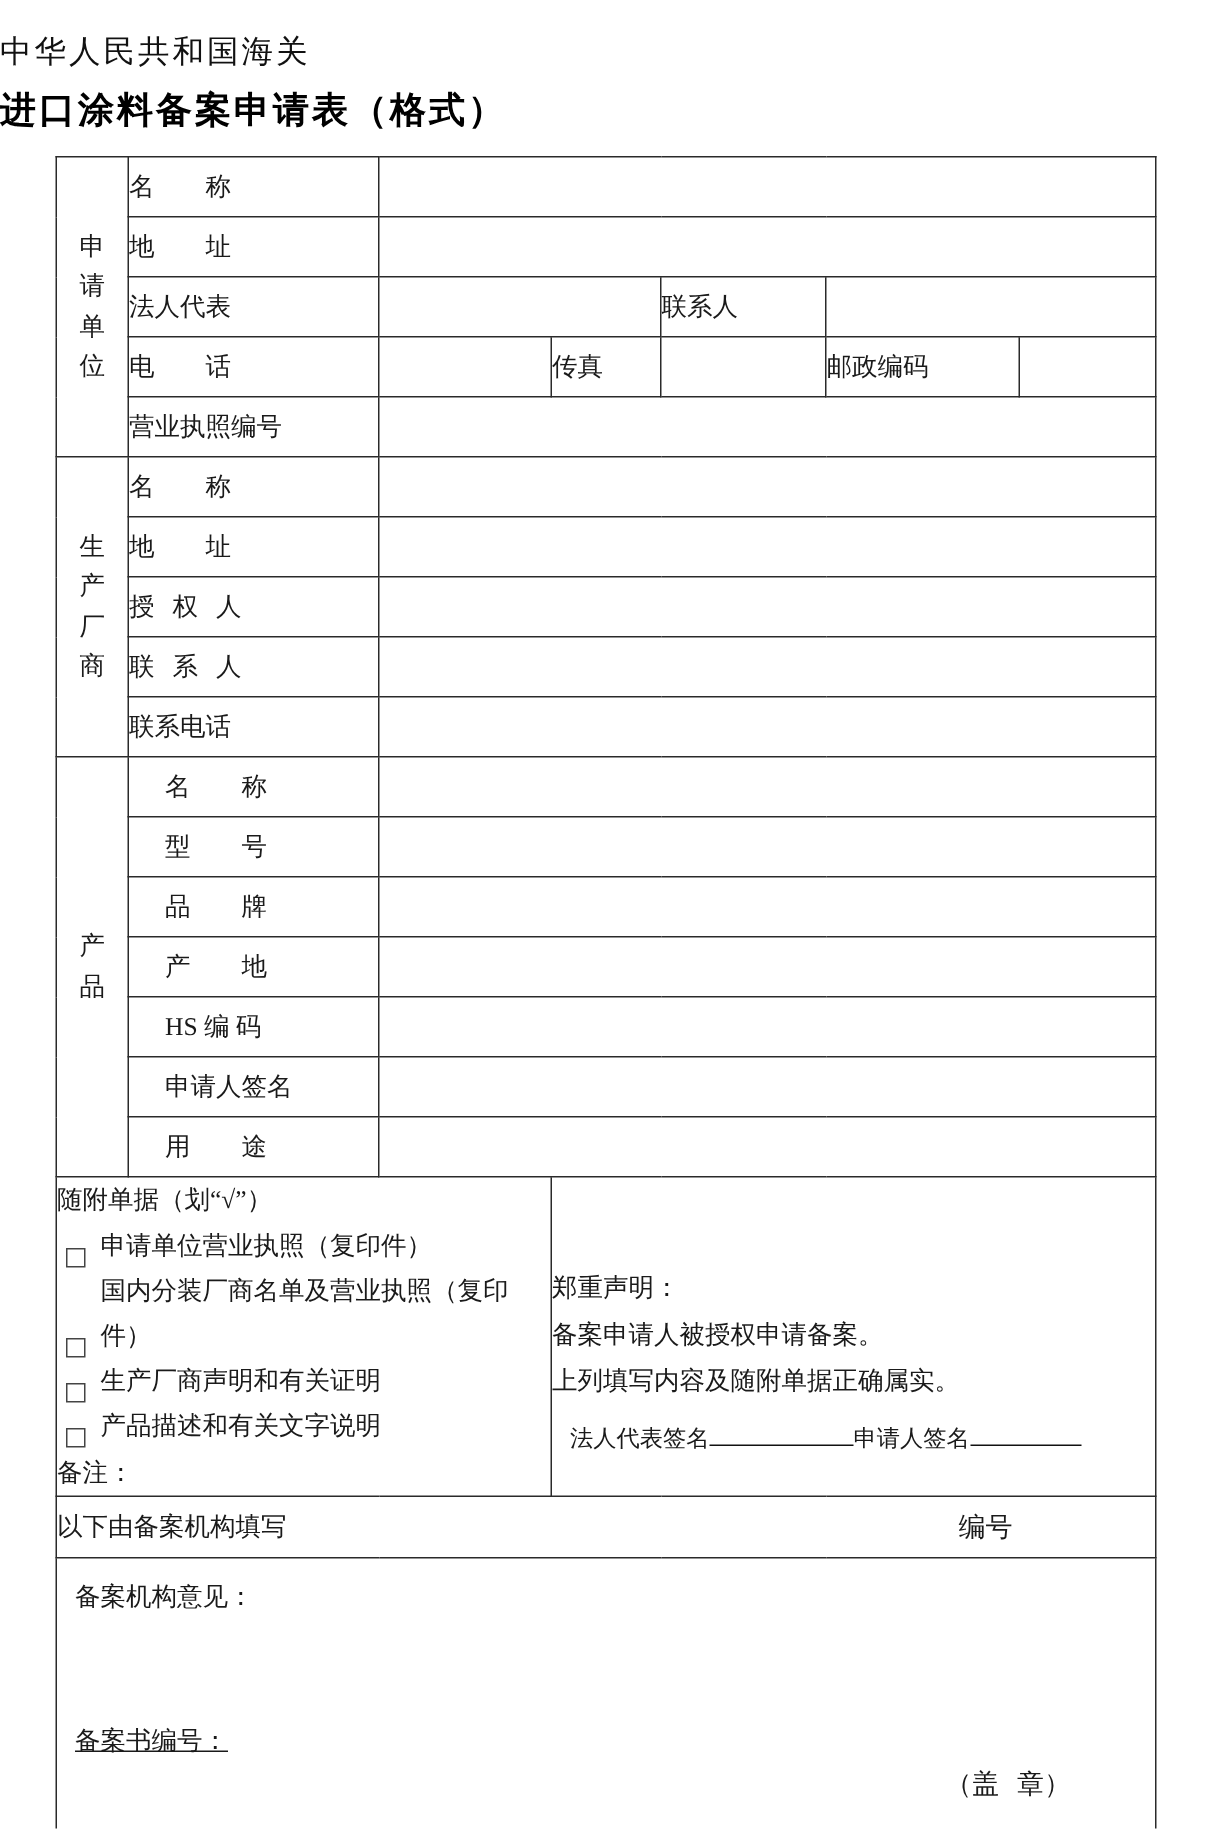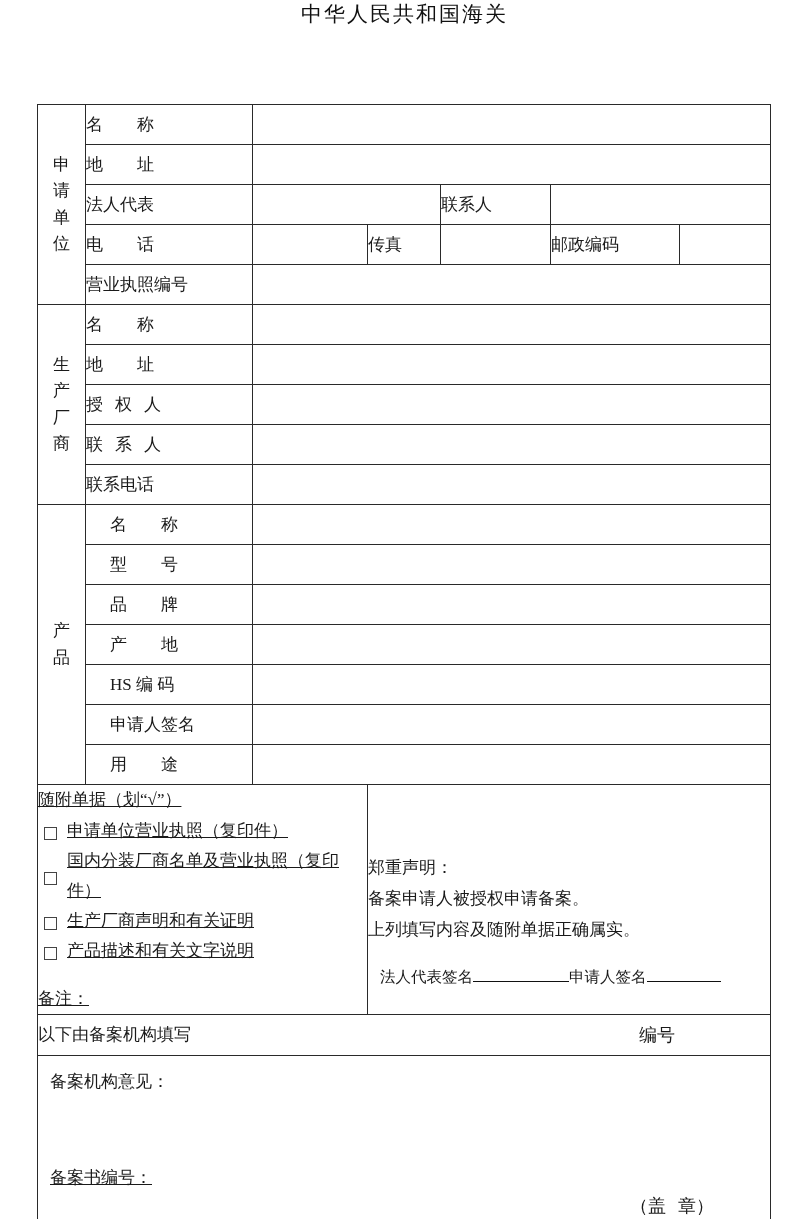--- a/index.html
+++ b/index.html
@@ -12,21 +12,21 @@
     height: 1219px;
     position: relative;
     font-family: "Liberation Serif", "DejaVu Serif", serif;
     color: #111111;
     overflow: hidden;
   }
 
   
   .header {
     width: 809px;
-    text-align: center;
+    padding-top: 20px;
   }
   .org-title {
     font-size: 21px;
     letter-spacing: 2px;
     line-height: 1.4;
     color: #111;
   }
   .form-title {
     font-size: 24px;
     font-weight: bold;
@@ -87,44 +87,43 @@
     white-space: nowrap;
     font-size: 17px;
   }
 
   
   .attach-cell {
     padding: 8px 10px 6px 10px;
     vertical-align: top;
     font-size: 15.5px;
     line-height: 1.72;
-    text-decoration: underline;
   }
   .attach-title {
     margin-bottom: 2px;
     white-space: nowrap;
   }
   .chk-row {
     display: flex;
-    align-items: center;
+    align-items: flex-end;
     margin-bottom: 1px;
   }
   .chk-box {
     flex: 0 0 auto;
     width: 11px;
     height: 11px;
     border: 1px solid #444;
     margin: 6px 10px 0 6px;
   }
   .chk-text {
     flex: 1 1 auto;
     line-height: 1.72;
   }
   .remark {
-    margin-top: 19px;
+    margin-top: 2px;
   }
 
   .decl-cell {
     padding: 8px 8px 6px 12px;
     vertical-align: top;
     font-size: 15.5px;
     line-height: 1.82;
     position: relative;
   }
   .decl-line { white-space: nowrap; }
@@ -168,20 +167,21 @@
   .agency-body .line1 { position: absolute; left: 12px; top: 14px; }
   .agency-body .line2 { position: absolute; left: 12px; top: 110px; text-decoration: underline; }
   .agency-body .seal  { position: absolute; right: 56px; bottom: 26px; font-size: 18px; white-space: nowrap; }
   .seal-sp { display: inline-block; width: 12px; }
 </style>
 </head>
 <body>
 
 <div class="header">
   <div class="org-title">中华人民共和国海关</div>
+  <div class="form-title">进口涂料备案申请表（格式）</div>
 </div>
 
 <div class="form-wrap">
   <table class="form">
     <colgroup>
       <col style="width:48px">
       <col style="width:167px">
       <col style="width:115px">
       <col style="width:73px">
       <col style="width:110px">

